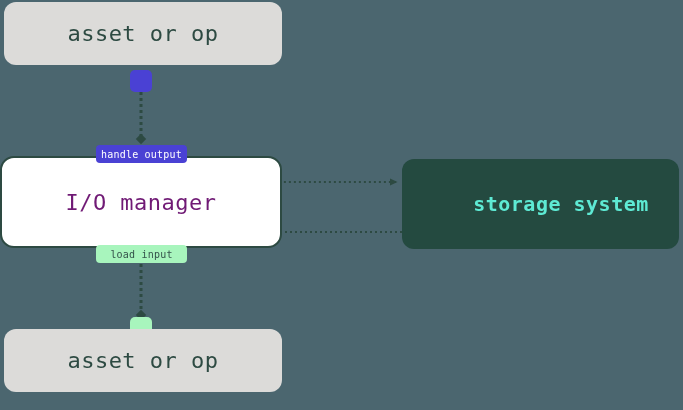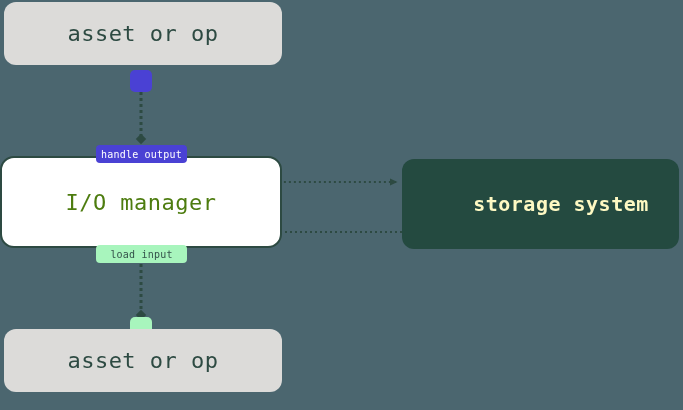--- a/index.html
+++ b/index.html
@@ -42,31 +42,31 @@
   #asset-bottom { top: 329px; }
 
   #iomanager {
     left: 0px;
     top: 156px;
     width: 282px;
     height: 92px;
     background: #ffffff;
     border: 2px solid #2d4a42;
     border-radius: 14px;
-    color: #4d7c0f;
+    color: #701a75;
     font-size: 22px;
     letter-spacing: 0.5px;
   }
   #storage {
     left: 402px;
     top: 159px;
     width: 277px;
     height: 90px;
     background: #244a40;
-    color: #fef9c3;
+    color: #5eead4;
     font-size: 20px;
     font-weight: bold;
     letter-spacing: 0.5px;
     border-radius: 12px;
     padding-left: 41px;
   }
 
   
   .port {
     position: absolute;

